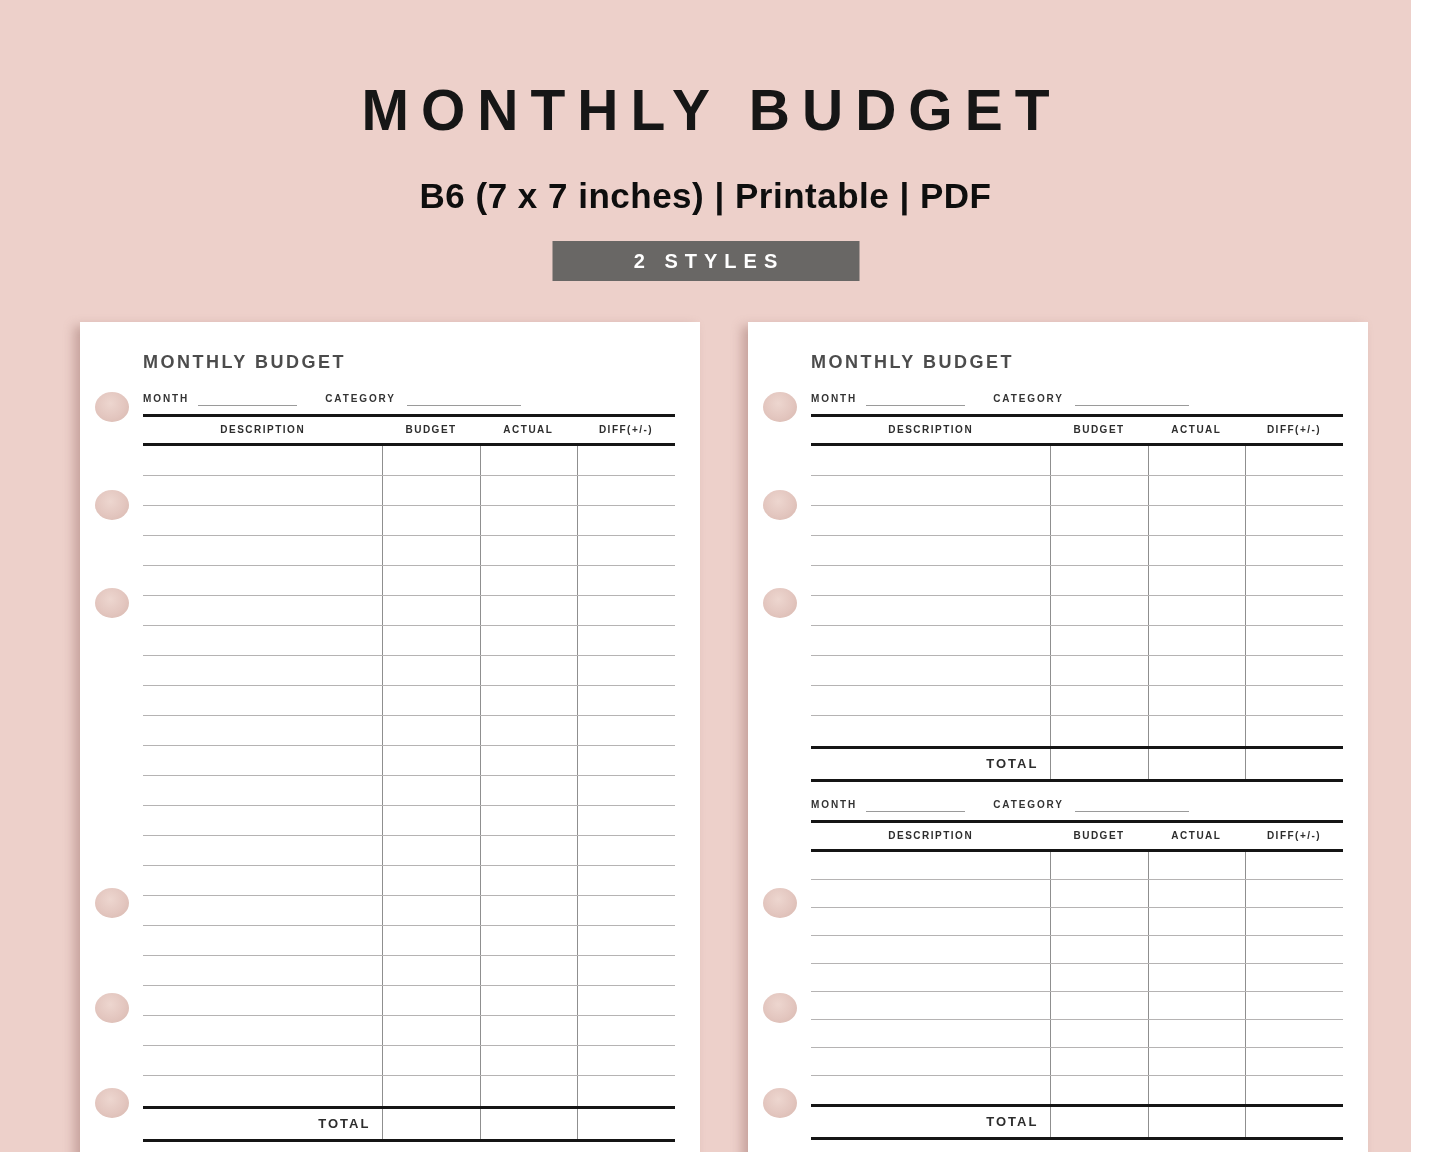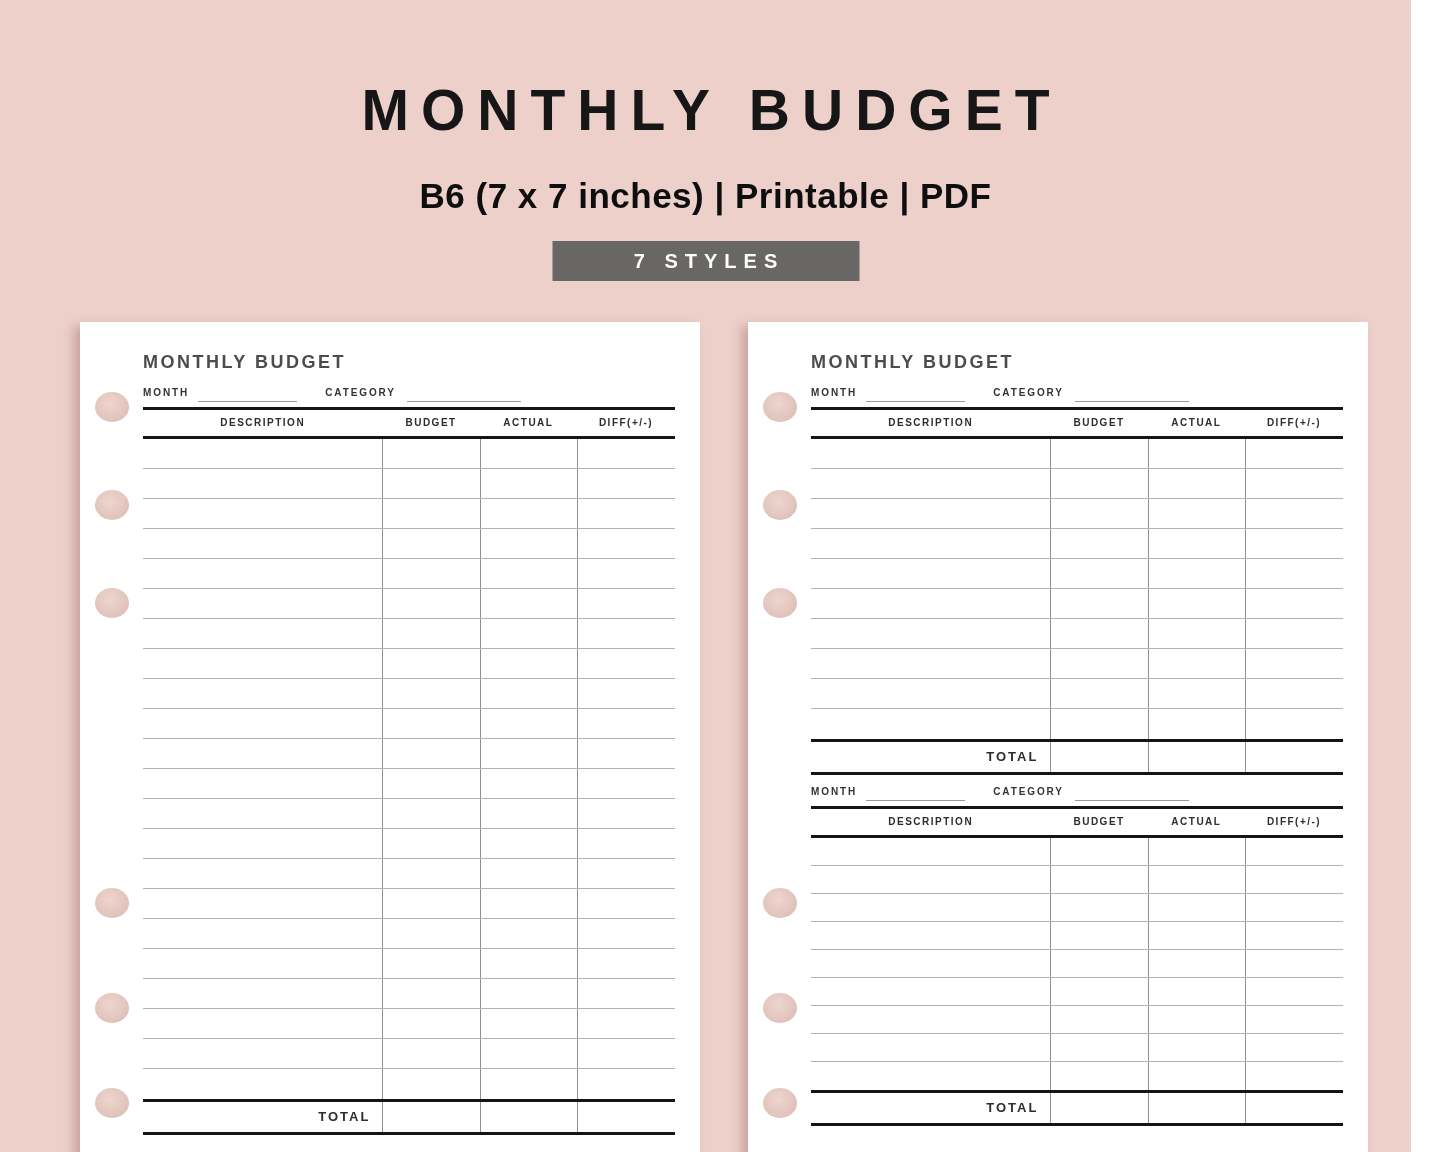--- a/index.html
+++ b/index.html
@@ -47,31 +47,31 @@
   .h1 { top:70px; } .h2 { top:168px; } .h3 { top:266px; }
   .h4 { top:566px; } .h5 { top:671px; } .h6 { top:766px; }
 
   .content { position:absolute; left:63px; right:25px; top:30px; }
 
   .page-title {
     font-size:18px; font-weight:bold; letter-spacing:2.5px;
     color:var(--page-title-text,#4c4c4c); line-height:1.15;
   }
 
-  .meta-row { display:flex; align-items:flex-start; margin-top:15px; height:18px; }
+  .meta-row { display:flex; align-items:flex-end; margin-top:15px; height:18px; }
   .meta-label {
     font-size:10px; font-weight:bold; letter-spacing:1.9px;
     color:var(--label-text,#333333); line-height:1; padding-bottom:2px;
   }
   .meta-line { border-bottom:1.5px solid #9a9a9a; height:14px; }
   .line-month { width:99px; margin-left:9px; }
   .cat-label  { margin-left:28px; }
   .line-category { width:114px; margin-left:11px; }
 
-  .btable { margin-top:1px; border-top:3px solid var(--rule-heavy,#151515); }
+  .btable { margin-top:8px; border-top:3px solid var(--rule-heavy,#151515); }
   .grid4 { display:grid; grid-template-columns:45% 18.3% 18.3% 1fr; }
   .thead {
     border-bottom:3px solid var(--rule-heavy,#151515);
     height:29px; align-items:center;
   }
   .th {
     text-align:center; font-size:10px; font-weight:bold;
     letter-spacing:1.5px; color:#2d2d2d;
   }
   .trow { height:30px; border-bottom:1px solid var(--rule-row,#b5b3b3); }
@@ -92,21 +92,21 @@
   }
   .section-gap { margin-top:12px; }
 </style>
 </head>
 <body>
 
 <div class="canvas">
 
   <div class="hero-title">MONTHLY BUDGET</div>
   <div class="hero-subtitle">B6 (7 x 7 inches) | Printable | PDF</div>
-  <div class="badge">7 STYLES</div>
+  <div class="badge">2 STYLES</div>
 
   <section class="page page-left">
     <span class="hole h1"></span>
     <span class="hole h2"></span>
     <span class="hole h3"></span>
     <span class="hole h4"></span>
     <span class="hole h5"></span>
     <span class="hole h6"></span>
 
     <div class="content">

